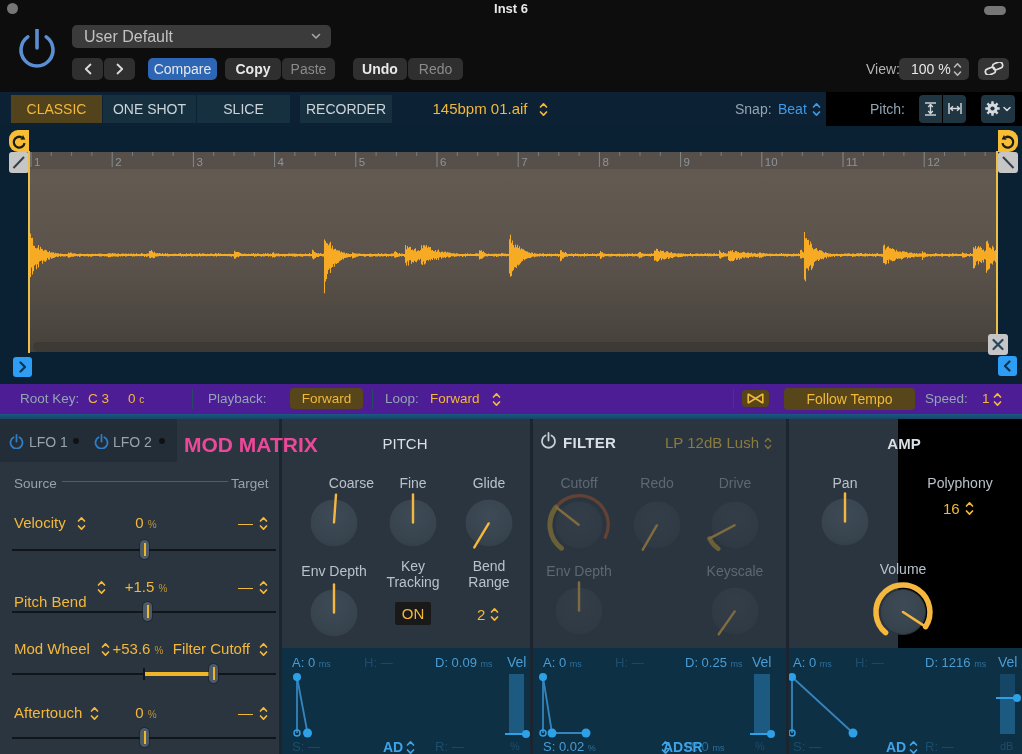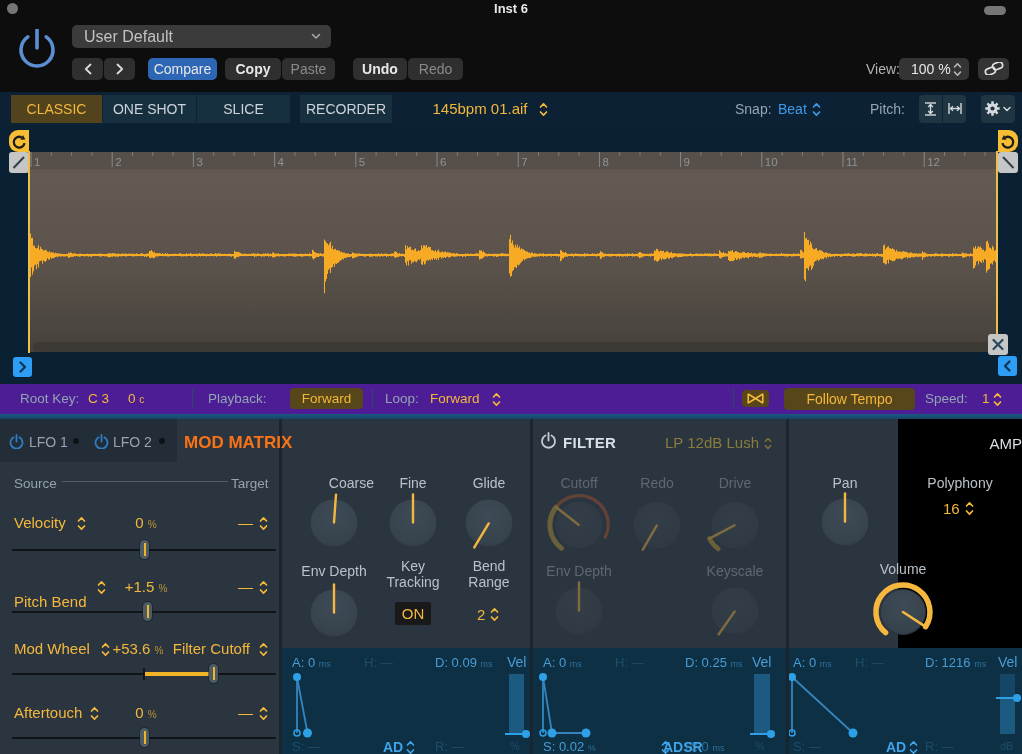--- a/index.html
+++ b/index.html
@@ -7,21 +7,21 @@
 body { font-family:"Liberation Sans", sans-serif; position:relative; overflow:hidden; }
 .abs { position:absolute; }
 
 #topbar { left:0; top:0; width:1022px; height:92px; background:#0d0d0d; }
 #windot { left:7px; top:3px; width:11px; height:11px; border-radius:50%; background:#767676; }
 #winpill { left:984px; top:6px; width:22px; height:9px; border-radius:5px; background:#767676; }
 #title { left:0; top:0; width:1022px; text-align:center; color:#e8e8e8; font-size:13px; font-weight:bold; line-height:17px; }
 #preset { left:72px; top:25px; width:259px; height:23px; background:#3b3b3b; border-radius:5px; color:#c2c2c2; font-size:16px; line-height:23px; padding-left:12px; }
 .tb { position:absolute; top:58px; height:22px; background:#2f2f2f; border-radius:5px; color:#e8e8e8; font-size:14px; text-align:center; line-height:22px; }
 
-#tabrow { left:0; top:92px; width:1022px; height:34px; background:#0c2133;padding-left:12px; }
+#tabrow { left:0; top:92px; width:826px; height:34px; background:#0c2133;padding-left:12px; }
 .tab { position:absolute; top:3px; height:28px; border-radius:0; color:#ccd3d9; font-size:14px; text-align:center; line-height:28px; background:#17303f; }
 
 #waveview { left:0; top:126px; width:1022px; height:258px; background:#0a2133; }
 #wavearea { position:absolute; left:29px; top:26px; width:968px; height:200px; background:linear-gradient(#5b534d,#635a51 12%, #5b534b 55%, #4b4640 88%, #454039 100%); }
 #ruler { position:absolute; left:29px; top:26px; width:968px; height:17px; background:#57504a; }
 #scrollbar { position:absolute; left:33px; top:216px; width:960px; height:10px; background:#3d3a36; border-radius:5px; }
 .ymark { position:absolute; width:20px; height:22px; background:#f7bd35; }
 .gmark { position:absolute; width:20px; height:21px; background:#c6c6c6; border-radius:3px; }
 .yline { position:absolute; top:25px; width:2px; height:202px; background:#edbe4a; }
 .bluebtn { position:absolute; width:19px; height:20px; background:#2e9df5; border-radius:3px; color:#0b2a40; font-weight:bold; text-align:center; line-height:20px; font-size:13px; }
@@ -307,21 +307,21 @@
     <line x1="8.5" y1="1" x2="8.5" y2="8.5" stroke="#2f7ec7" stroke-width="2" stroke-linecap="round"></line>
   </svg>
   <span style="position:absolute; left:29px; top:15px; color:#99a3ad; font-size:14px;">LFO 1</span>
   <div style="position:absolute; left:73px; top:19px; width:6px; height:6px; border-radius:50%; background:#0e1215;"></div>
   <svg style="position:absolute; left:94px; top:15px;" width="15" height="15" viewBox="0 0 17 17">
     <path d="M 5.2 3.8 A 6.8 6.8 0 1 0 11.8 3.8" fill="none" stroke="#2f7ec7" stroke-width="2" stroke-linecap="round"></path>
     <line x1="8.5" y1="1" x2="8.5" y2="8.5" stroke="#2f7ec7" stroke-width="2" stroke-linecap="round"></line>
   </svg>
   <span style="position:absolute; left:113px; top:15px; color:#99a3ad; font-size:14px;">LFO 2</span>
   <div style="position:absolute; left:159px; top:19px; width:6px; height:6px; border-radius:50%; background:#0e1215;"></div>
-  <span style="position:absolute; left:184px; top:14px; color:#f97316; font-size:17px; font-weight:bold;">MOD MATRIX</span>
+  <span style="position:absolute; left:184px; top:14px; color:#ec4899; font-size:21px; font-weight:bold;">MOD MATRIX</span>
 
   <span style="position:absolute; left:14px; top:57px; color:#96a2ad; font-size:13.5px;">Source</span>
   <div style="position:absolute; left:62px; top:62px; width:166px; height:1px; background:#525d67;"></div>
   <span style="position:absolute; left:231px; top:57px; color:#96a2ad; font-size:13.5px;">Target</span>
 
   <span class="mmrow-label" style="left:14px; top:95px;">Velocity</span>
     <svg style="position:absolute; left:77px; top:97px;" width="9" height="15" viewBox="0 0 9 15">
       <path d="M1.5 5 L4.5 1.8 L7.5 5" fill="none" stroke="#f3b83b" stroke-width="1.7" stroke-linecap="round" stroke-linejoin="round"></path>
       <path d="M1.5 10 L4.5 13.2 L7.5 10" fill="none" stroke="#f3b83b" stroke-width="1.7" stroke-linecap="round" stroke-linejoin="round"></path>
     </svg>
@@ -376,20 +376,21 @@
     <span class="mmrow-label" style="left:120px; width:133px; text-align:right; top:285px;">—</span>
     <svg style="position:absolute; left:259px; top:287px;" width="9" height="15" viewBox="0 0 9 15">
       <path d="M1.5 5 L4.5 1.8 L7.5 5" fill="none" stroke="#f3b83b" stroke-width="1.7" stroke-linecap="round" stroke-linejoin="round"></path>
       <path d="M1.5 10 L4.5 13.2 L7.5 10" fill="none" stroke="#f3b83b" stroke-width="1.7" stroke-linecap="round" stroke-linejoin="round"></path>
     </svg>
     <div style="position:absolute; left:12px; top:318px; width:264px; height:2px; background:#10151a;"></div>
     <div style="position:absolute; left:140px; top:309px; width:9px; height:19px; background:#4d5b67; border-radius:4.5px; box-shadow:0 0 0 1px rgba(20,28,36,0.5);">
       <div style="position:absolute; left:3.5px; top:3px; width:2px; height:13px; background:#f0b429;"></div>
     </div>
 
+  <div class="seclabel" style="left:280px; width:250px; top:16px; text-align:center;">PITCH</div>
   <div class="knoblabel" style="left:294px; top:56px; width:80px;text-align:right;">Coarse</div>
   <div class="knoblabel" style="left:373px; top:56px; width:80px;">Fine</div>
   <div class="knoblabel" style="left:449px; top:56px; width:80px;">Glide</div>
 
   <svg style="position:absolute; left:301px; top:71px;" width="66" height="66">
       <circle cx="33.0" cy="33.0" r="24" fill="url(#kg)" stroke="#2b343d" stroke-width="1"></circle>
       <line x1="33.0" y1="32.5" x2="35.0" y2="4.6" stroke="#f5b73e" stroke-width="2.4" stroke-linecap="round"></line>
     </svg>
   <svg style="position:absolute; left:380px; top:71px;" width="66" height="66">
       <circle cx="33.0" cy="33.0" r="24" fill="url(#kg)" stroke="#2b343d" stroke-width="1"></circle>
@@ -454,21 +455,21 @@
   <svg style="position:absolute; left:764px; top:18px;" width="8" height="13" viewBox="0 0 9 15">
       <path d="M1.5 5 L4.5 1.8 L7.5 5" fill="none" stroke="#7d7038" stroke-width="1.8" stroke-linecap="round" stroke-linejoin="round"></path>
       <path d="M1.5 10 L4.5 13.2 L7.5 10" fill="none" stroke="#7d7038" stroke-width="1.8" stroke-linecap="round" stroke-linejoin="round"></path>
     </svg>
   <div class="knoblabel dim" style="left:539px; top:56px; width:80px; color:#5d6872;">Cutoff</div>
   <div class="knoblabel dim" style="left:617px; top:56px; width:80px; color:#5d6872;">Redo</div>
   <div class="knoblabel dim" style="left:695px; top:56px; width:80px; color:#5d6872;">Drive</div>
   <div class="knoblabel dim" style="left:539px; top:144px; width:80px; color:#5d6872;">Env Depth</div>
   <div class="knoblabel dim" style="left:695px; top:144px; width:80px; color:#5d6872;">Keyscale</div>
 
-  <div class="seclabel" style="left:786px; width:236px; top:16px; text-align:right;">AMP</div>
+  <div class="seclabel" style="left:786px; width:236px; top:16px; text-align:center;font-weight:bold;">AMP</div>
   <div class="knoblabel" style="left:805px; top:56px; width:80px;">Pan</div>
   <div class="knoblabel" style="left:895px; top:56px; width:130px;">Polyphony</div>
   <span style="position:absolute; left:943px; top:81px; color:#f3b83b; font-size:15px;">16</span>
   <svg style="position:absolute; left:965px; top:82px;" width="9" height="15" viewBox="0 0 9 15">
       <path d="M1.5 5 L4.5 1.8 L7.5 5" fill="none" stroke="#f3b83b" stroke-width="1.7" stroke-linecap="round" stroke-linejoin="round"></path>
       <path d="M1.5 10 L4.5 13.2 L7.5 10" fill="none" stroke="#f3b83b" stroke-width="1.7" stroke-linecap="round" stroke-linejoin="round"></path>
     </svg>
   <div class="knoblabel" style="left:863px; top:142px; width:80px;">Volume</div>
 
   <div class="envstrip" style="left:282px; width:248px;">

